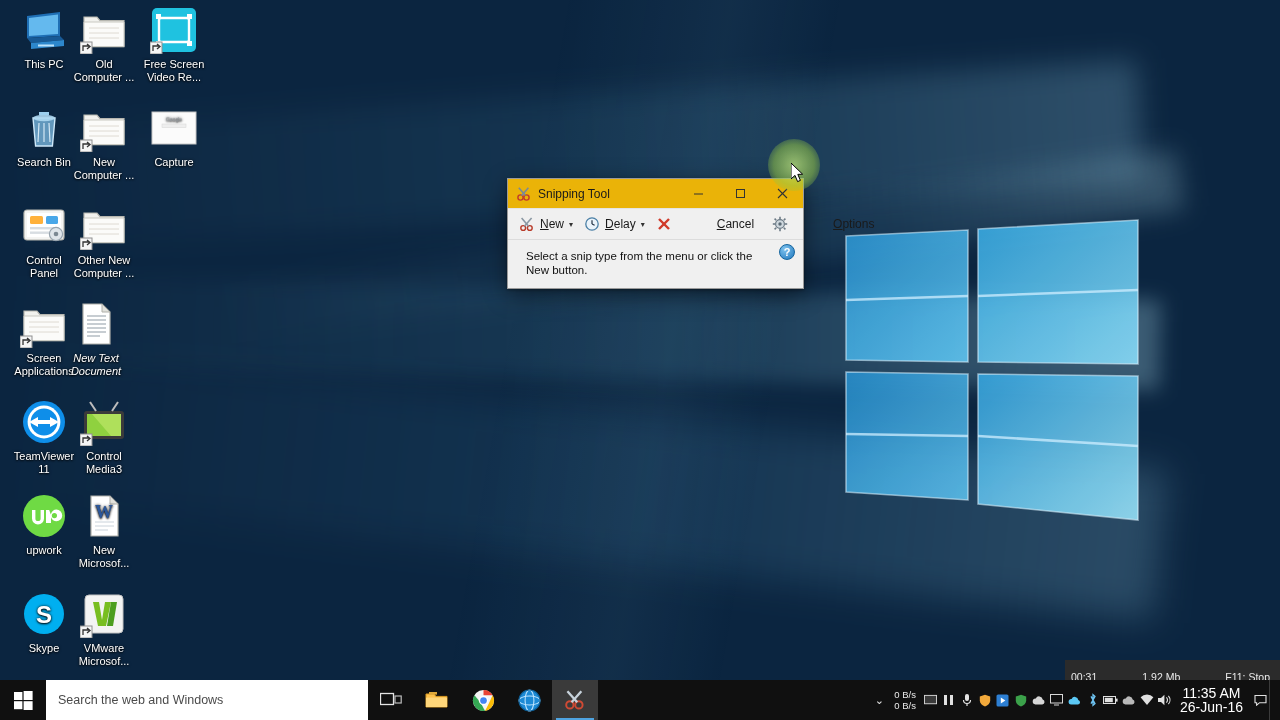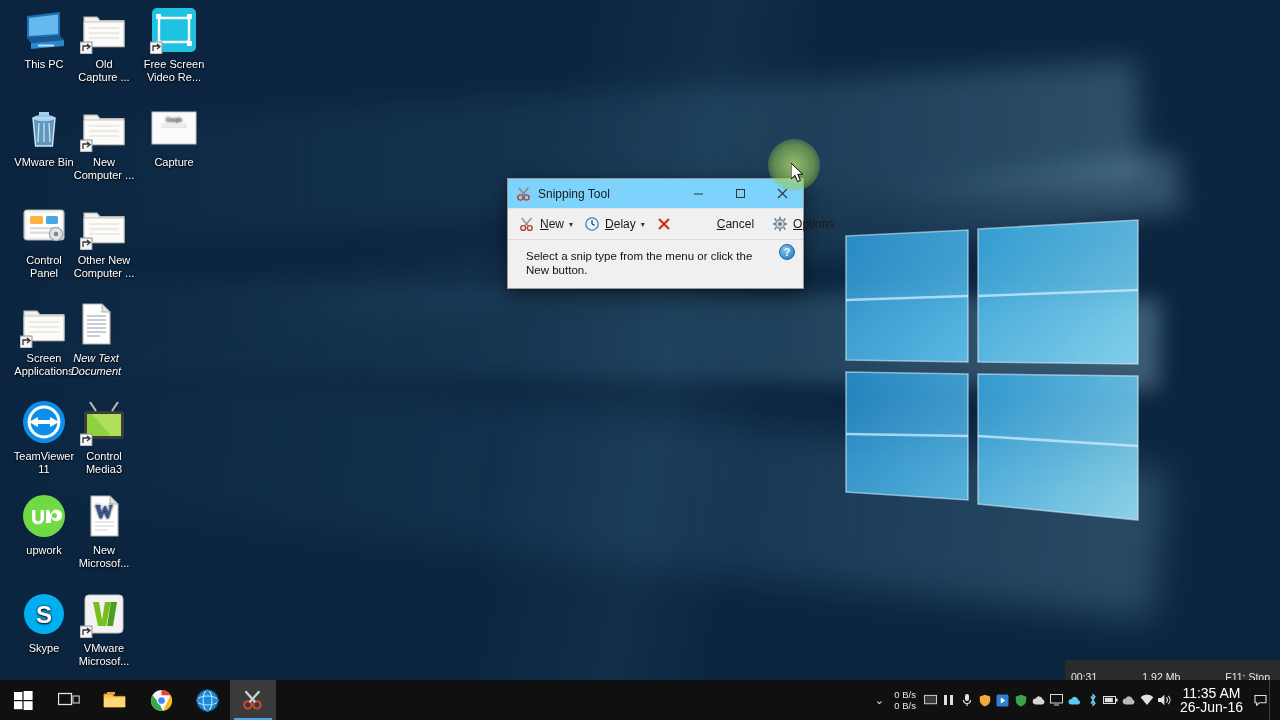--- a/index.html
+++ b/index.html
@@ -54,21 +54,21 @@
 
   
   #snip {
     position: absolute; left: 507px; top: 178px; width: 297px; height: 111px;
     background: #f0f0f0;
     border: 1px solid #9a9a9a;
     box-shadow: 0 6px 22px rgba(0,0,0,0.45), 0 1px 3px rgba(0,0,0,0.35);
     font-size: 12px; color: #111;
   }
   #snip-titlebar { height: 30px; display: flex; align-items: center;
-    background: #7dd3fc; border-bottom: 1px solid #e4e4e4; }
+    background: #eab308; border-bottom: 1px solid #e4e4e4; }
   #snip-title { font-size: 12px; color: #1a1a1a; margin-left: 6px; }
   .cap-btn { width: 42px; height: 29px; display:flex; align-items:center; justify-content:center;
     font-size: 12px; color:#333; }
 
   #snip-toolbar { height: 31px; display:flex; align-items:center; gap:0px;
     border-bottom: 1px solid #dcdcdc; padding-left: 6px; }
   .tb-item { display:flex; align-items:center; height:25px; padding:0 5px; font-size:12px; color:#1a1a1a; white-space:nowrap;}
   .tb-caret { width:14px; display:flex; align-items:center; justify-content:center; font-size:8px; color:#333; }
   u { text-decoration: underline; }
 
@@ -178,21 +178,21 @@
       <path d="M4 16 h40 v24.6 H4 Z" fill="#fbfbf9" stroke="#c9c9c2" stroke-width="1"></path>
       <g stroke="#dedad2" stroke-width="1">
         <line x1="9" y1="22" x2="39" y2="22"></line>
             <line x1="9" y1="27" x2="39" y2="27"></line>
             <line x1="9" y1="32" x2="39" y2="32"></line>
       </g>
       <rect x="0" y="36" width="12" height="12" fill="#f5f5f5" stroke="#8f8f8f" stroke-width="1"></rect>
       <path d="M3 45 L3 40 L9 40 M7 38 L10 40.5 L7 43" fill="none" stroke="#333" stroke-width="1.3"></path>
     </svg></div>
       <span class="icon-label">Old
-Capture ...</span>
+Computer ...</span>
     </div>
     <div class="icon-cell" style="left: 134px; top: 6px;">
       <div class="icon-art"><svg width="48" height="48" viewBox="0 0 48 48">
       <rect x="2" y="2" width="44" height="44" rx="5" fill="#1fc2e0"></rect>
       <rect x="9" y="12" width="30" height="24" rx="2" fill="none" stroke="#ffffff" stroke-width="2.4"></rect>
       <g fill="#ffffff">
         <rect x="6" y="8" width="5" height="5"></rect>
             <rect x="37" y="8" width="5" height="5"></rect>
         <rect x="6" y="35" width="5" height="5"></rect>
             <rect x="37" y="35" width="5" height="5"></rect>
@@ -208,21 +208,21 @@
       <path d="M13 14 L35 14 L32.4 42 L15.6 42 Z" fill="#7fbde6" opacity="0.75"></path>
       <path d="M13 14 L35 14 L32.4 42 L15.6 42 Z" fill="none" stroke="#cfe9fa" stroke-width="1.4"></path>
       <ellipse cx="24" cy="14" rx="11" ry="3.2" fill="#aed8f2" opacity="0.9"></ellipse>
       <g stroke="#e8f6ff" stroke-width="1.2" opacity="0.85">
         <line x1="19" y1="19" x2="18" y2="38"></line>
             <line x1="24" y1="19" x2="24" y2="38"></line>
             <line x1="29" y1="19" x2="30" y2="38"></line>
       </g>
       <path d="M19 8 h10 v3 h-10 Z" fill="#9dcfee"></path>
     </svg></div>
-      <span class="icon-label">VMware Bin</span>
+      <span class="icon-label">Search Bin</span>
     </div>
     <div class="icon-cell" style="left: 64px; top: 104px;">
       <div class="icon-art"><svg width="48" height="48" viewBox="0 0 48 48">
       <path d="M4 11 h13 l3 3.6 h24 v26 H4 Z" fill="#f2f2ee" stroke="#b7b7b0" stroke-width="1.2"></path>
       <path d="M4 16 h40 v24.6 H4 Z" fill="#fbfbf9" stroke="#c9c9c2" stroke-width="1"></path>
       <g stroke="#dedad2" stroke-width="1">
         <line x1="9" y1="22" x2="39" y2="22"></line>
             <line x1="9" y1="27" x2="39" y2="27"></line>
             <line x1="9" y1="32" x2="39" y2="32"></line>
       </g>
@@ -428,21 +428,21 @@
     <div class="tb-item" style="margin-left:6px;gap:40px;">
       <span style="display:inline-flex;margin-right:5px;">
         <svg width="16" height="16" viewBox="0 0 16 16">
           <line x1="3" y1="3" x2="13" y2="13" stroke="#d03a2a" stroke-width="2.4"></line>
           <line x1="13" y1="3" x2="3" y2="13" stroke="#d03a2a" stroke-width="2.4"></line>
         </svg>
       </span>
       <span><u>C</u>ancel</span>
     </div>
 
-    <div class="tb-item" style="margin-left:8px;">
+    <div class="tb-item" style="margin-left:8px;gap:40px;">
       <span style="display:inline-flex;margin-right:5px;">
         <svg width="16" height="16" viewBox="0 0 16 16">
           <circle cx="8" cy="8" r="4.4" fill="#cfd8de" stroke="#6d7b86" stroke-width="1.2"></circle>
           <circle cx="8" cy="8" r="1.7" fill="#5b6a75"></circle>
           <g stroke="#6d7b86" stroke-width="1.6">
             <line x1="8" y1="0.8" x2="8" y2="3"></line>
               <line x1="8" y1="13" x2="8" y2="15.2"></line>
             <line x1="0.8" y1="8" x2="3" y2="8"></line>
               <line x1="13" y1="8" x2="15.2" y2="8"></line>
             <line x1="2.6" y1="2.6" x2="4.2" y2="4.2"></line>
@@ -486,20 +486,23 @@
 
   <div id="start">
     <svg width="19" height="19" viewBox="0 0 19 19">
       <rect x="0" y="1" width="8.4" height="8" fill="#ffffff"></rect>
       <rect x="9.6" y="0" width="9" height="9" fill="#ffffff"></rect>
       <rect x="0" y="10.2" width="8.4" height="8" fill="#ffffff"></rect>
       <rect x="9.6" y="10.2" width="9" height="9" fill="#ffffff"></rect>
     </svg>
   </div>
 
+  <div id="searchbox">
+    <span>Search the web and Windows</span>
+  </div>
 
   <div class="tb-icon">
     <svg width="22" height="18" viewBox="0 0 22 18">
       <rect x="0.5" y="2.5" width="13" height="11" fill="none" stroke="#e4e4e4" stroke-width="1.3"></rect>
       <rect x="15" y="5" width="6.2" height="7" fill="none" stroke="#bdbdbd" stroke-width="1.2"></rect>
     </svg>
   </div>
 
   <div class="tb-icon">
     <svg width="24" height="20" viewBox="0 0 24 20">

